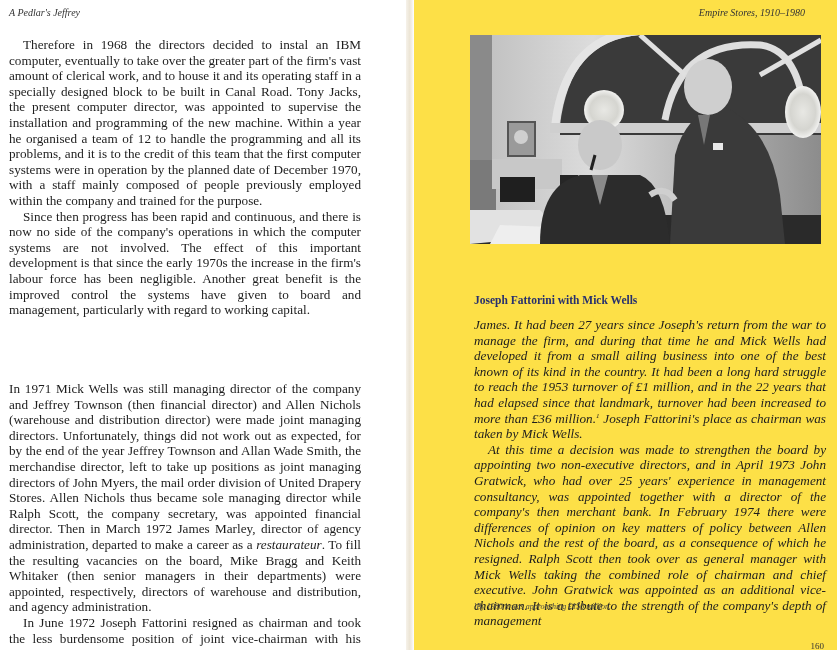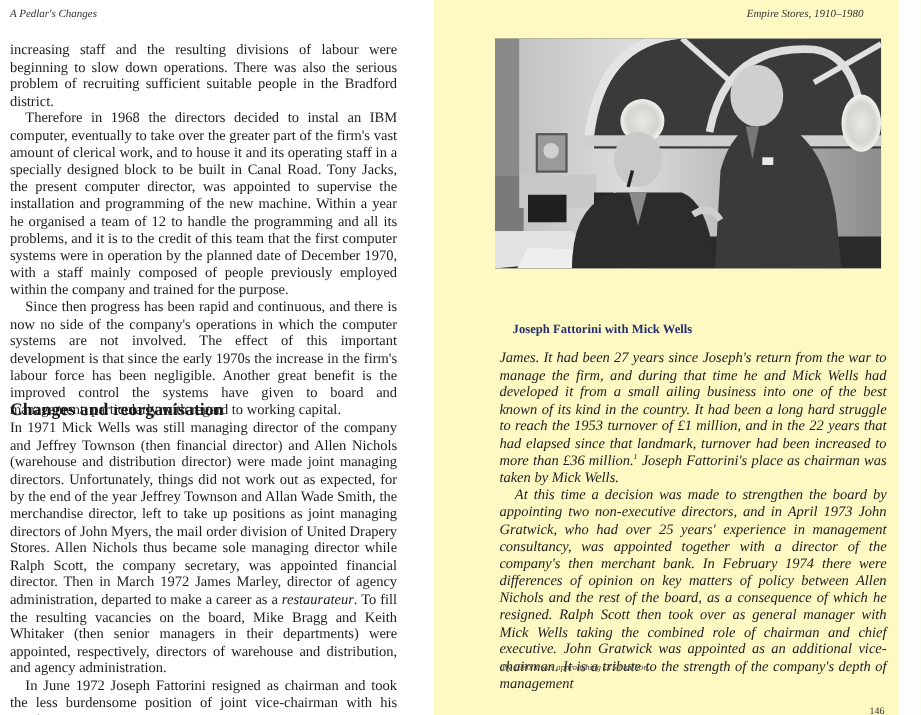--- a/index.html
+++ b/index.html
@@ -9,21 +9,21 @@
     font-family: "Liberation Serif", "DejaVu Serif", serif;
     color: #1d1d1d;
     position: relative;
   }
   .page { position: absolute; top: 0; height: 650px; }
   .page-left { left: 0; width: 410px; background: #ffffff; }
   .gutter {
     position: absolute; left: 406px; top: 0; width: 8px; height: 650px;
     background: linear-gradient(to right, #f6f2ea, #ece5d6 45%, #f3eee4 70%, #ffffff);
   }
-  .page-right { left: 394px; width: 423px; background: #fef9c3; }
+  .page-right { left: 414px; width: 423px; background: #fde047; }
 
   .running-head-left {
     position: absolute; left: 9px; top: 7px;
     font-style: italic; font-size: 10px; color: #333;
   }
   .running-head-right {
     position: absolute; right: 32px; top: 7px;
     font-style: italic; font-size: 10px; color: #333;
   }
 
@@ -45,49 +45,47 @@
   .block-b { top: 381px; }
 
   .photo {
     position: absolute; left: 56px; top: 35px; width: 351px; height: 209px;
     overflow: hidden; background: #6e6e6e;
   }
   .photo svg { display: block; width: 100%; height: 100%; }
 
   .caption {
     position: absolute; left: 60px; top: 294px;
-    font-size: 11.5px; font-weight: bold; color: #27306e; margin-left: 12px;
+    font-size: 11.5px; font-weight: bold; color: #27306e;
   }
 
   .block-c { position: absolute; left: 60px; top: 317px; width: 352px; font-style: italic; }
 
   .footnote {
     position: absolute; left: 60px; top: 602px;
     font-size: 8px; font-style: italic; color: #444;
   }
   .page-number {
     position: absolute; right: 13px; top: 641px;
     font-size: 9px; color: #333;
   }
   em { }
   sup { font-size: 7px; line-height: 0; }
 </style>
 </head>
 <body>
 
 <div class="page page-left">
-  <div class="running-head-left">A Pedlar's Changes</div>
+  <div class="running-head-left">A Pedlar's Jeffrey</div>
 
   <div class="text-block block-a">
-    <p class="noindent">increasing staff and the resulting divisions of labour were beginning to slow down operations. There was also the serious problem of recruiting sufficient suitable people in the Bradford district.</p>
     <p class="indent">Therefore in 1968 the directors decided to instal an IBM computer, eventually to take over the greater part of the firm's vast amount of clerical work, and to house it and its operating staff in a specially designed block to be built in Canal Road. Tony Jacks, the present computer director, was appointed to supervise the installation and programming of the new machine. Within a year he organised a team of 12 to handle the programming and all its problems, and it is to the credit of this team that the first computer systems were in operation by the planned date of December 1970, with a staff mainly composed of people previously employed within the company and trained for the purpose.</p>
     <p class="indent">Since then progress has been rapid and continuous, and there is now no side of the company's operations in which the computer systems are not involved. The effect of this important development is that since the early 1970s the increase in the firm's labour force has been negligible. Another great benefit is the improved control the systems have given to board and management, particularly with regard to working capital.</p>
   </div>
 
-  <h2 class="section-heading">Changes and reorganisation</h2>
 
   <div class="text-block block-b">
     <p class="noindent"><span>In 1971 Mick Wells was still managing director of the company and Jeffrey Townson (then financial director) and Allen Nichols (warehouse and distribution director) were made joint managing directors. Unfortunately, things did not work out as expected, for by the end of the year Jeffrey Townson and Allan Wade Smith, the merchandise director, left to take up positions as joint managing directors of John Myers, the mail order division of United Drapery Stores. Allen Nichols thus became sole managing director while Ralph Scott, the company secretary, was appointed financial director. Then in March 1972 James Marley, director of agency administration, departed to make a career as a </span><em>restaurateur</em><span>. To fill the resulting vacancies on the board, Mike Bragg and Keith Whitaker (then senior managers in their departments) were appointed, respectively, directors of warehouse and distribution, and agency administration.</span></p>
     <p class="indent">In June 1972 Joseph Fattorini resigned as chairman and took the less burdensome position of joint vice-chairman with his cousin</p>
   </div>
 </div>
 
 <div class="gutter"></div>
 
 <div class="page page-right">
@@ -139,14 +137,14 @@
   </div>
 
   <div class="caption">Joseph Fattorini with Mick Wells</div>
 
   <div class="text-block block-c">
     <p class="noindent"><span>James. It had been 27 years since Joseph's return from the war to manage the firm, and during that time he and Mick Wells had developed it from a small ailing business into one of the best known of its kind in the country. It had been a long hard struggle to reach the 1953 turnover of £1 million, and in the 22 years that had elapsed since that landmark, turnover had been increased to more than £36 million.</span><sup>1</sup><span> Joseph Fattorini's place as chairman was taken by Mick Wells.</span></p>
     <p class="indent">At this time a decision was made to strengthen the board by appointing two non-executive directors, and in April 1973 John Gratwick, who had over 25 years' experience in management consultancy, was appointed together with a director of the company's then merchant bank. In February 1974 there were differences of opinion on key matters of policy between Allen Nichols and the rest of the board, as a consequence of which he resigned. Ralph Scott then took over as general manager with Mick Wells taking the combined role of chairman and chief executive. John Gratwick was appointed as an additional vice-chairman. It is a tribute to the strength of the company's depth of management</p>
   </div>
 
   <div class="footnote">¹By 1980 it was approaching £150 million.</div>
-  <div class="page-number">146</div>
+  <div class="page-number">160</div>
 </div>
 
 </body></html>

